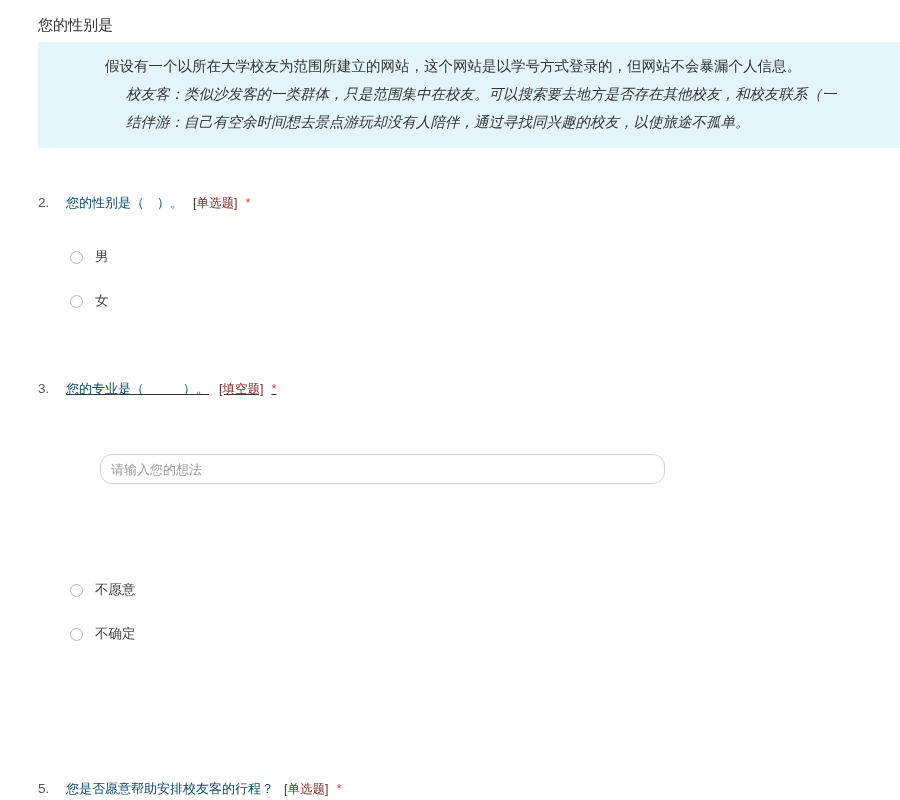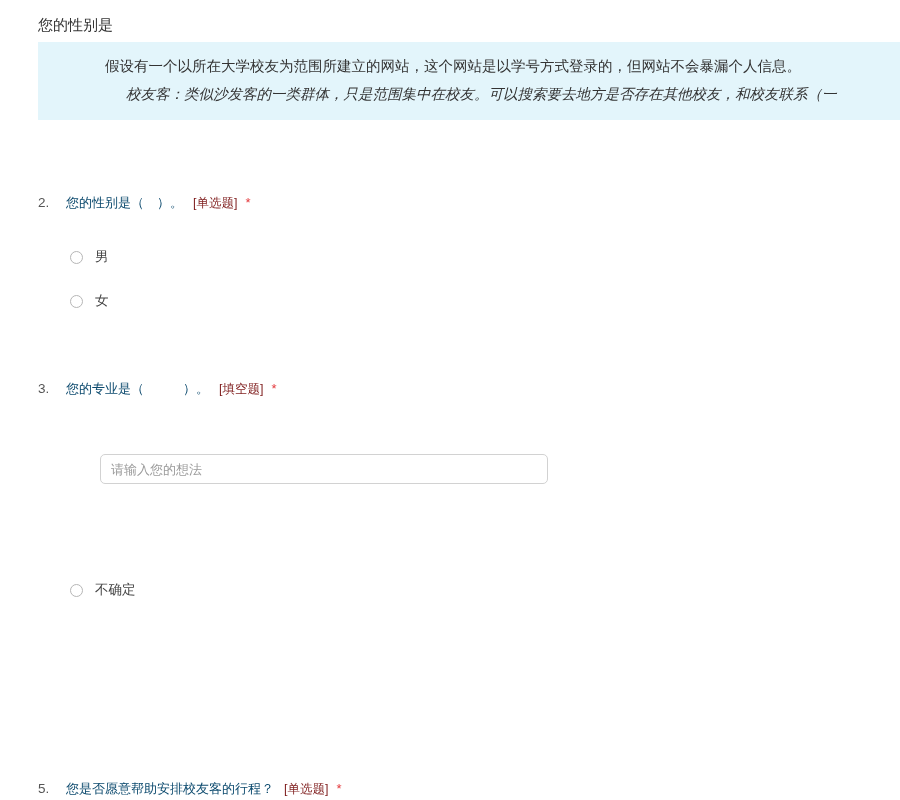--- a/index.html
+++ b/index.html
@@ -107,71 +107,76 @@
   }
   .option-label {
     margin-left: 12px;
     font-size: 13.5px;
     color: #444444;
   }
 
   .text-input {
     margin-top: 52px;
     margin-left: 100px;
-    width: 448px;
+    width: 565px;
     height: 30px;
     border: 1px solid #d2d2d2;
-    border-radius: 5px;
+    border-radius: 12px;
     box-sizing: border-box;
     font-family: "Liberation Sans", sans-serif;
     font-size: 13px;
     color: #333;
     padding: 0 10px;
     background: #fff;
     outline: none;
   }
   .text-input::placeholder { color: #9b9b9b; }
 </style>
 </head>
 <body>
 
 <div class="page">
 
   <div class="survey-title">您的性别是</div>
 
   <div class="intro-box">
     <div class="intro-line indent1">假设有一个以所在大学校友为范围所建立的网站，这个网站是以学号方式登录的，但网站不会暴漏个人信息。</div>
     <div class="intro-line indent2">校友客：类似沙发客的一类群体，只是范围集中在校友。可以搜索要去地方是否存在其他校友，和校友联系（一</div>
+    <div class="intro-line indent2">结伴游：自己有空余时间想去景点游玩却没有人陪伴，通过寻找同兴趣的校友，以使旅途不孤单。</div>
   </div>
 
   <div class="question" style="top:194px;">
     <div class="q-head">
       <span class="q-num">2.</span><span class="q-text">您的性别是（　）。</span><span class="q-type">[单选题]</span><span class="q-required">*</span>
     </div>
     <div class="options">
       <div class="option-row">
         <span class="radio"></span>
         <span class="option-label">男</span>
       </div>
       <div class="option-row">
         <span class="radio"></span>
         <span class="option-label">女</span>
       </div>
     </div>
   </div>
 
-  <div class="question" style="top:380px;">
+  <div class="question" style="top:380px;text-decoration:underline;">
     <div class="q-head">
       <span class="q-num">3.</span><span class="q-text">您的专业是（　　　）。</span><span class="q-type">[填空题]</span><span class="q-required">*</span>
     </div>
     <input class="text-input" type="text" placeholder="请输入您的想法" style="">
   </div>
 
   <div class="question" style="top:549px;">
     <div class="options">
+      <div class="option-row">
+        <span class="radio"></span>
+        <span class="option-label">不愿意</span>
+      </div>
       <div class="option-row">
         <span class="radio"></span>
         <span class="option-label">不确定</span>
       </div>
     </div>
   </div>
 
   <div class="question" style="top:780px;">
     <div class="q-head">
       <span class="q-num">5.</span><span class="q-text">您是否愿意帮助安排校友客的行程？</span><span class="q-type">[单选题]</span><span class="q-required">*</span>

